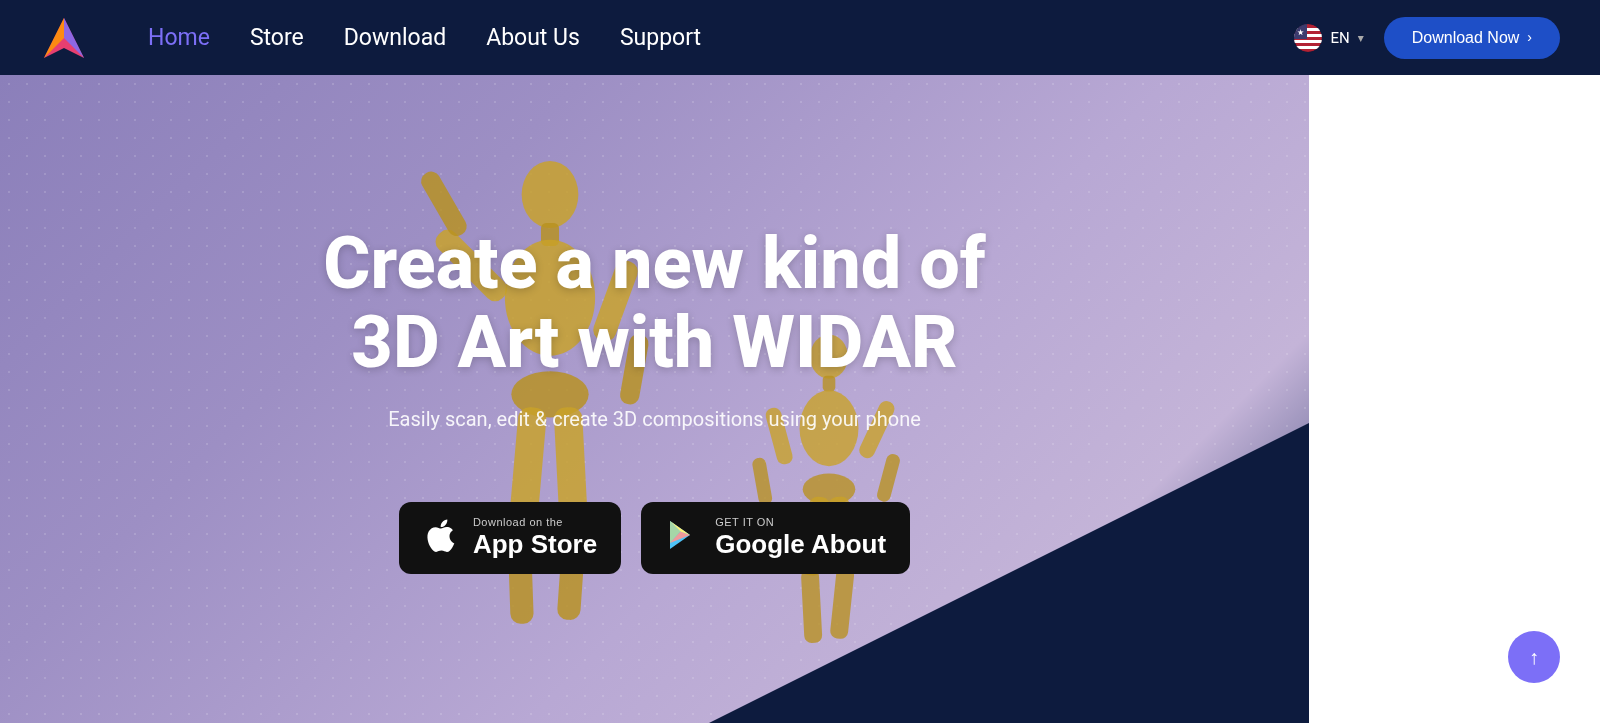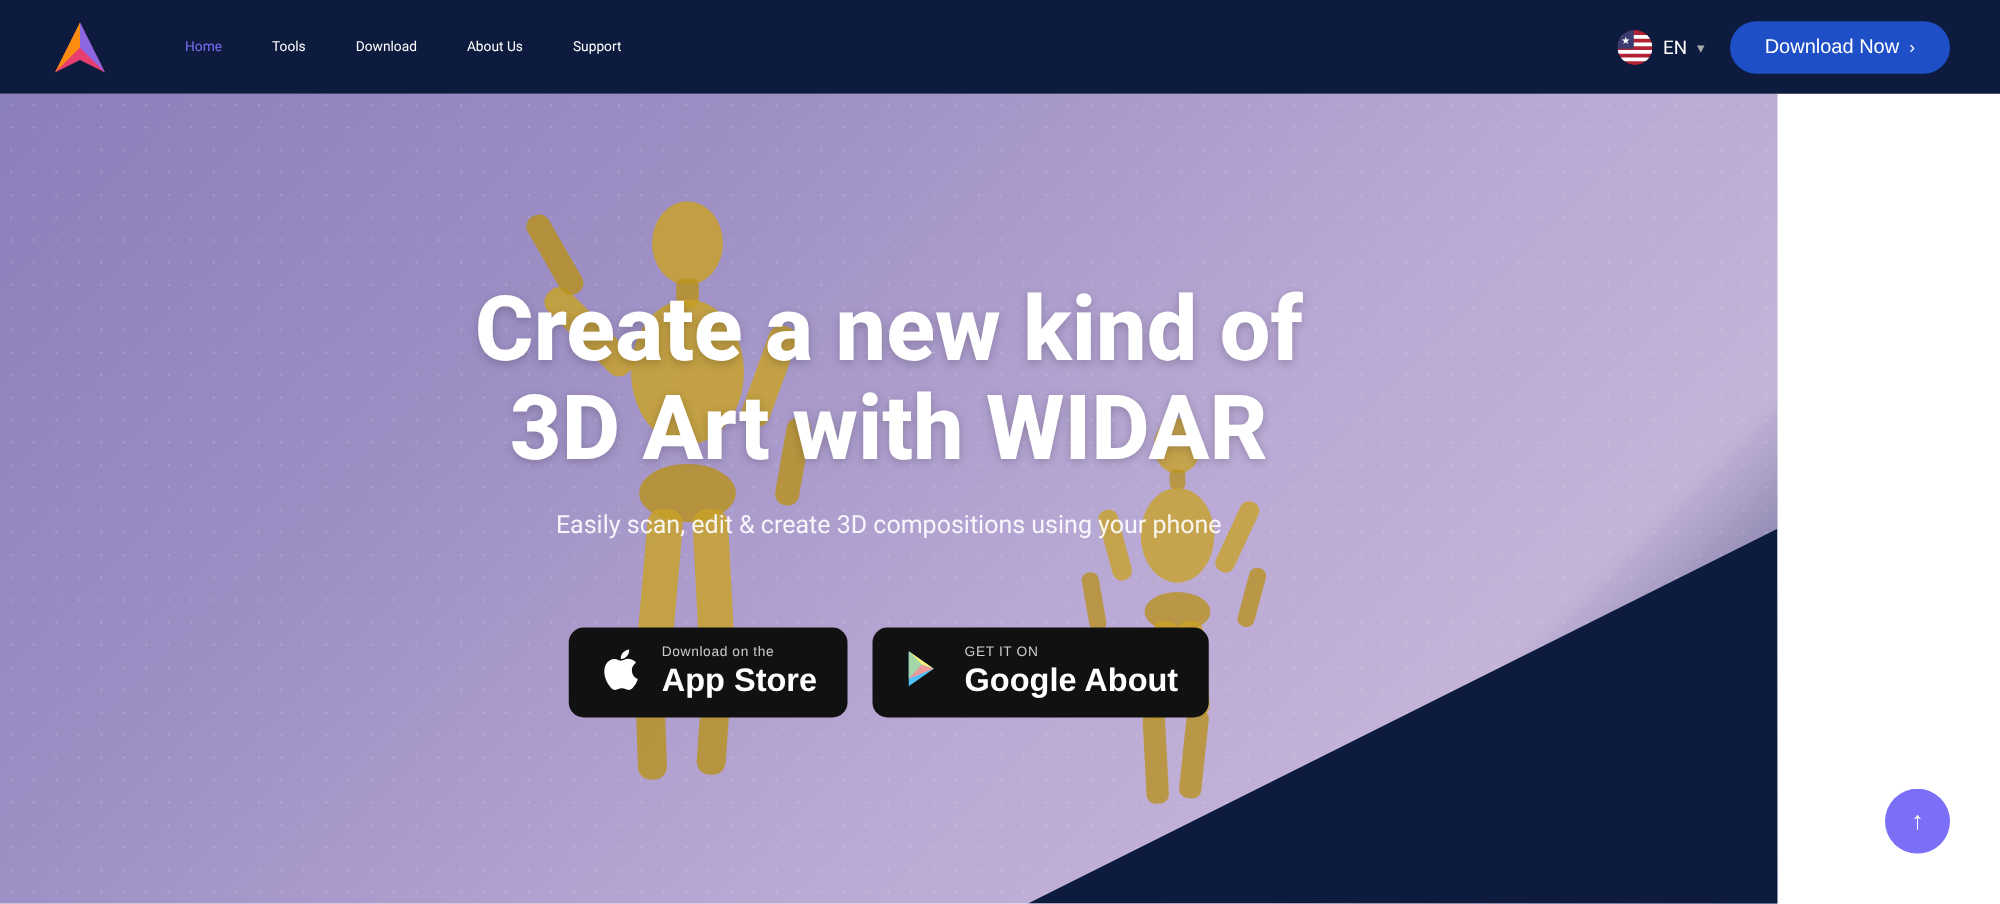--- a/index.html
+++ b/index.html
@@ -37,21 +37,21 @@
     .nav-links {
       display: flex;
       align-items: center;
       gap: 40px;
       flex: 1;
     }
 
     .nav-link {
       color: #ffffff;
       text-decoration: none;
-      font-size: 11px;
+      font-size: 23px;
       font-weight: 400;
       cursor: pointer;
       white-space: nowrap;
     }
 
     .nav-link.active {
       color: #7c6ff7;
     }
 
     .nav-right {
@@ -89,21 +89,21 @@
       white-space: nowrap;
     }
 
     .download-btn .arrow {
       font-size: 14px;
     }
 
     
     .hero {
       position: relative;
-      width: 1422px;
+      width: 1309px;
       height: 648px;
       background: linear-gradient(135deg, #8b7fba 0%, #9d8fc4 30%, #b8a8d4 60%, #c4b4d8 80%, #1a2a5e 100%);
       display: flex;
       flex-direction: column;
       align-items: center;
       justify-content: center;
       overflow: hidden;
     }
 
     
@@ -254,21 +254,21 @@
     <svg class="logo-icon" viewBox="0 0 48 48" xmlns="http://www.w3.org/2000/svg">
 
       <polygon points="24,4 44,44 24,34 4,44" fill="#ff4476" opacity="0.9"></polygon>
       <polygon points="24,4 44,44 24,24" fill="#7c6ff7" opacity="0.85"></polygon>
       <polygon points="24,4 4,44 24,24" fill="#ff9900" opacity="0.85"></polygon>
     </svg>
   </div>
 
   <div class="nav-links">
     <a class="nav-link active">Home</a>
-    <a class="nav-link">Tools</a>
+    <a class="nav-link">Store</a>
     <a class="nav-link">Download</a>
     <a class="nav-link">About Us</a>
     <a class="nav-link">Support</a>
   </div>
 
   <div class="nav-right">
     <div class="lang-selector">
 
       <div class="flag-us">
         <svg width="28" height="28" viewBox="0 0 28 28">

